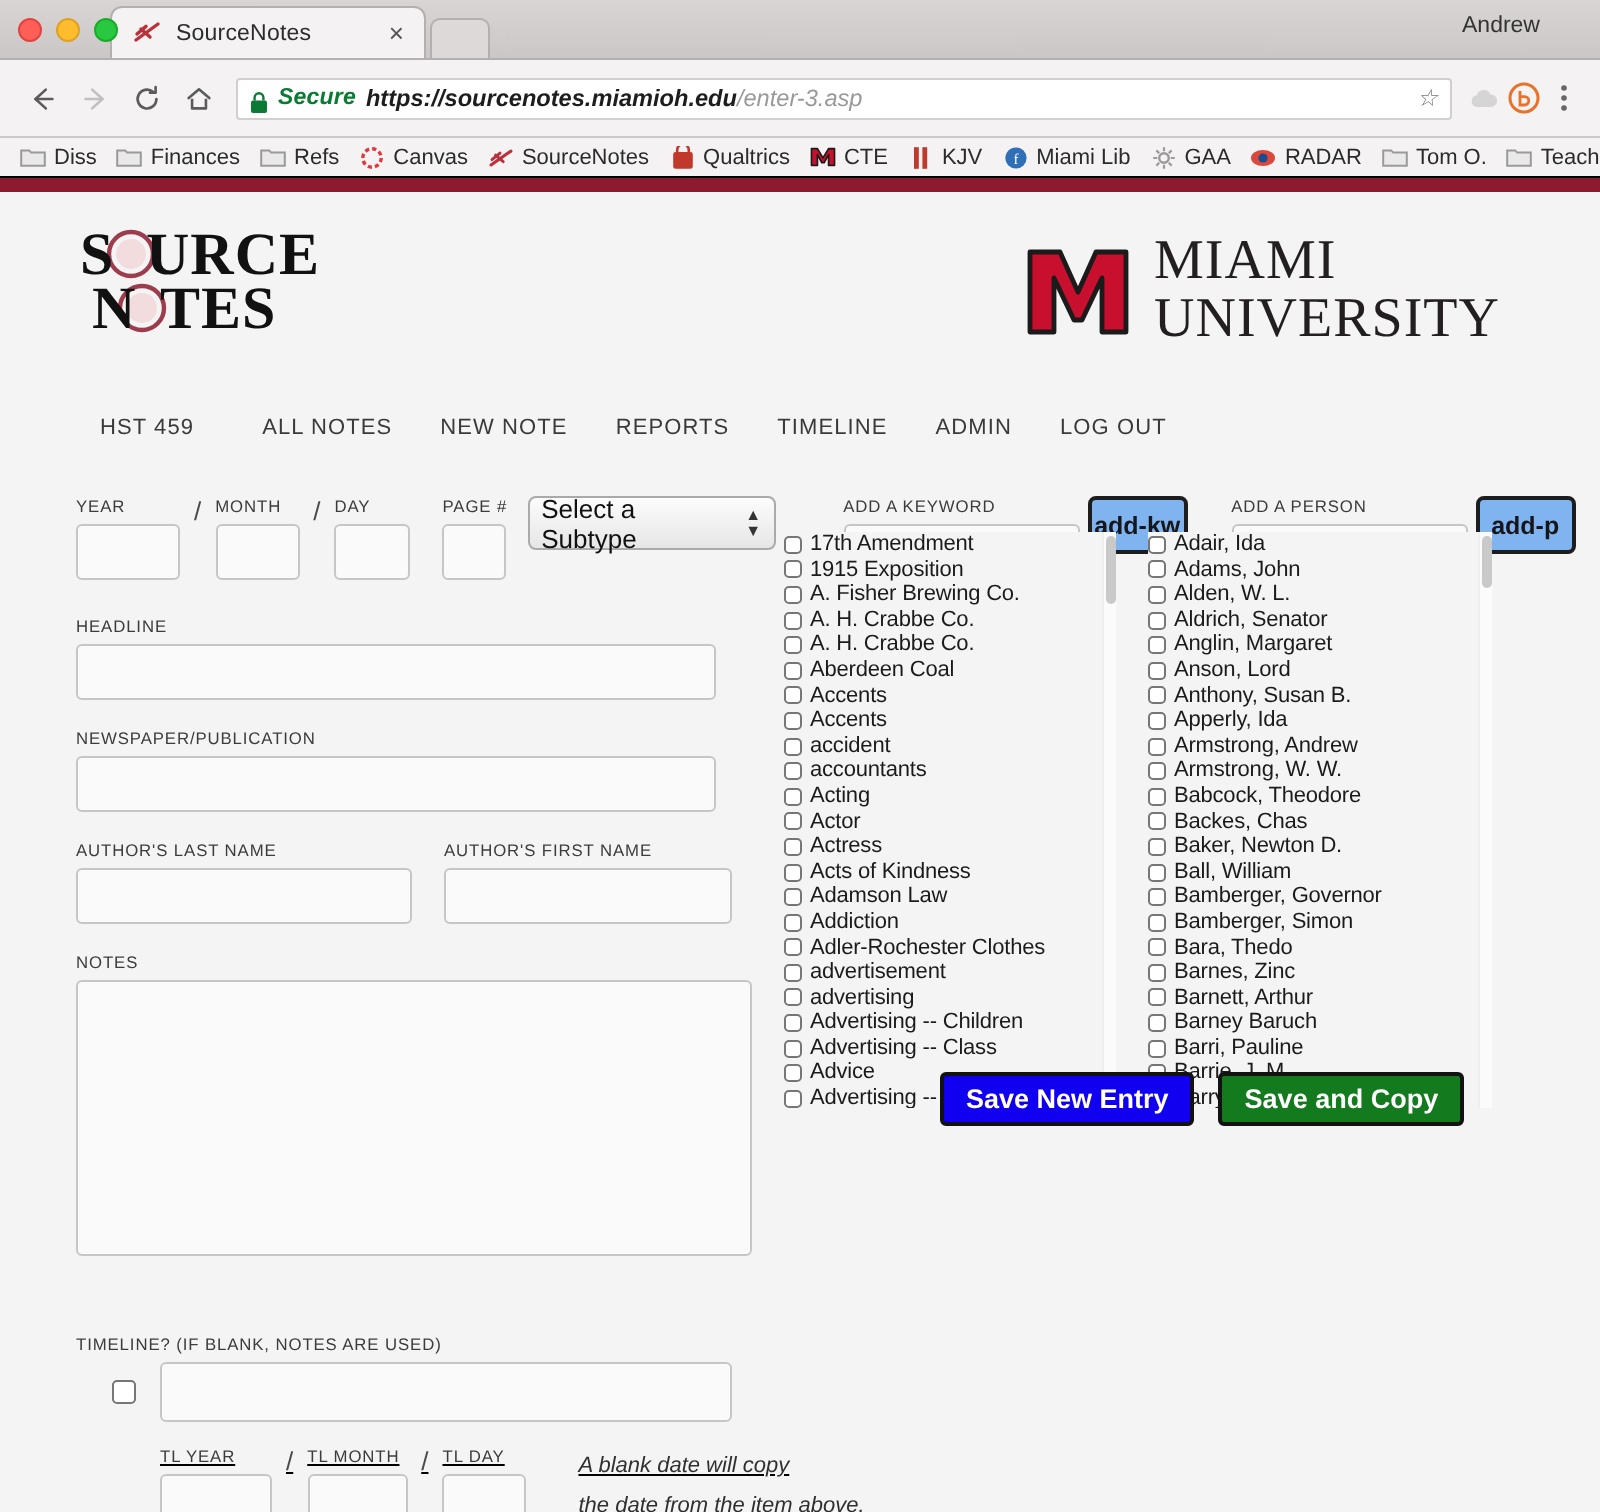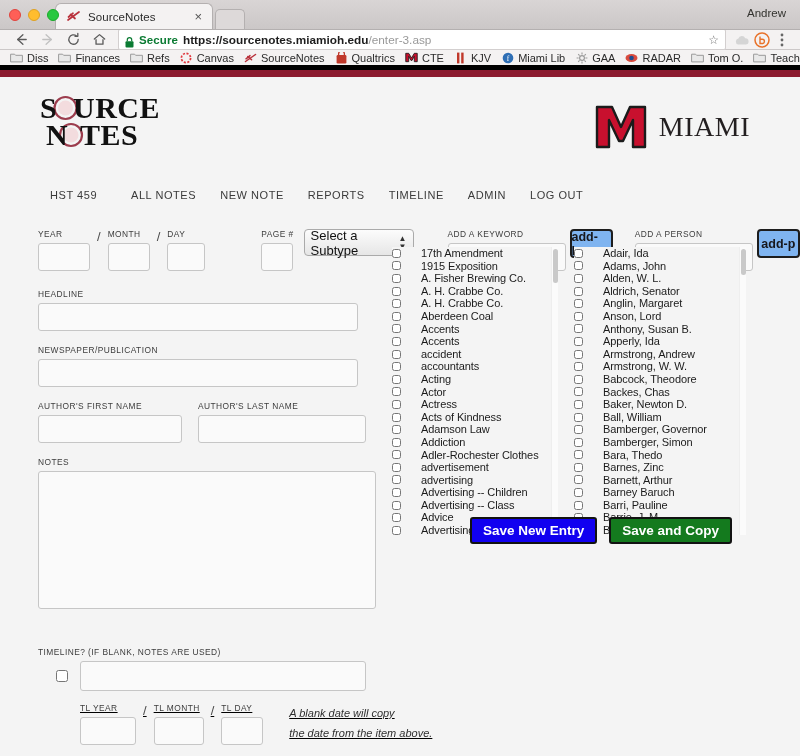--- a/index.html
+++ b/index.html
@@ -37,45 +37,45 @@
   .tab-favicon { width:15px; height:15px; flex:none; margin-right:7px; }
   .tab-title { font-size:11.5px; color:#2c2c2c; flex:1; white-space:nowrap;
                overflow:hidden; text-overflow:ellipsis; letter-spacing:.1px; }
   .tab-close { font-size:13px; color:#555; padding:0 4px; line-height:1; cursor:default; }
   .tab-new {
     width:30px; height:20px; margin-left:2px;
     border:1px solid #b4b0b0; border-bottom:none; border-radius:5px 5px 0 0;
     background:#ddd9d9;
   }
   .user-label {
-    position:absolute; right:14px; top:7px;
+    position:absolute; right:30px; top:7px;
     font-size:11.5px; color:#33332f;
   }
 
   .toolbar {
-    height:20px; background:#f4f2f2; border-bottom:1px solid #ccc8c8;
-    display:flex; align-items:center; padding:0 8px; gap:0; flex:none;
+    height:39px; background:#f4f2f2; border-bottom:1px solid #ccc8c8;
+    display:flex; align-items:center; padding:0 8px; gap:0; flex:none;font-style:italic;
   }
   .navbtn { width:26px; height:22px; display:flex; align-items:center; justify-content:center;
             color:#5b5b5b; flex:none; }
   .navbtn.disabled { color:#c0c0c0; }
   .omnibox {
     flex:1; height:21px; background:#fff; border:1px solid #d3cfcf; border-radius:2px;
     display:flex; align-items:center; padding:0 6px; margin:0 6px; gap:5px;
   }
   .lock { width:9px; height:11px; flex:none; }
   .secure-text { font-size:11.5px; color:#0b7b33; font-weight:bold; letter-spacing:.1px; }
   .url { font-size:11.8px; color:#999; white-space:nowrap; overflow:hidden; }
   .url b { color:#1d1d1d; font-weight:bold; }
   .star { margin-left:auto; color:#757575; font-size:12px; flex:none; }
   .tb-icon { width:20px; height:20px; flex:none; display:flex; align-items:center; justify-content:center;
              color:#6e6e6e; font-size:13px; }
 
   .bookmarks {
-    height:20px; background:#f4f2f2; border-bottom:5px solid #000000;
+    height:20px; background:#f4f2f2; border-bottom:1px solid #000000;
     display:flex; align-items:center; padding:0 6px; gap:0; overflow:hidden; flex:none;
   }
   .bm { display:flex; align-items:center; gap:4px; padding:0 6px 0 4px; flex:none; }
   .bm-label { font-size:11px; color:#2b2b2b; white-space:nowrap; }
   .bm-ico { width:13px; height:12px; flex:none; display:flex; align-items:center; justify-content:center; }
 
   
   .viewport { flex:1; background:#f4f4f4; overflow:hidden; position:relative; }
   .redbar { height:7px; background:#8c1b2f; }
 
@@ -146,21 +146,21 @@
     font-size:12px; padding:4px; font-family:"Liberation Sans", sans-serif;
   }
 
   
   .panels { position:absolute; left:392px; top:46px; display:flex; gap:16px; }
   .panel {
     width:166px; height:288px; overflow:hidden; position:relative;
     background:#f4f4f4;
   }
   .panel.people { width:172px; }
-  .cbrow { display:flex; align-items:center; height:12.6px; gap:20px; }
+  .cbrow { display:flex; align-items:center; height:12.6px; gap:4px; }
   .cbrow input { width:9px; height:9px; margin:0; flex:none; }
   .cbrow span { font-size:11px; color:#1b1b1b; white-space:nowrap;
                 letter-spacing:-.1px; line-height:12.6px; }
   .sbtrack { position:absolute; top:0; right:0; width:7px; height:100%;
              background:#fbfbfb; border-left:1px solid #eee; }
   .sbthumb { position:absolute; left:1px; width:5px; border-radius:3px; background:#c9c9c9; }
 
   .savebar { position:absolute; left:470px; top:316px; display:flex; gap:12px; }
   .savebtn {
     height:27px; padding:0 11px; border:2px solid #121212; border-radius:3px;
@@ -407,20 +407,21 @@
         </div>
 
         <div class="mu-logo">
           <span class="mu-m">
             <svg width="52" height="48" viewBox="0 0 52 48">
               <path d="M2 4 H17 L26 24 L35 4 H50 V44 H38 V17 L28 38 H24 L14 17 V44 H2 Z" fill="#c8102e" stroke="#1b1b1b" stroke-width="2.4" stroke-linejoin="round"></path>
             </svg>
           </span>
           <span class="mu-words">
             <div>MIAMI</div>
+            <div>UNIVERSITY</div>
           </span>
         </div>
       </div>
 
       <div class="mainnav">
         <a href="#">HST 459</a>
         <a href="#">ALL NOTES</a>
         <a href="#">NEW NOTE</a>
         <a href="#">REPORTS</a>
         <a href="#">TIMELINE</a>
@@ -439,21 +440,21 @@
           <div class="fld">
             <span class="lbl">MONTH</span>
             <input class="inp mo" type="text" value="" style="">
           </div>
           <span class="slash">/</span>
           <div class="fld">
             <span class="lbl">DAY</span>
             <input class="inp dy" type="text" value="" style="">
           </div>
 
-          <div class="fld" style="margin-left:56px">
+          <div class="fld" style="margin-left:16px">
             <span class="lbl">PAGE #</span>
             <input class="inp pg" type="text" value="" style="">
           </div>
 
           <div class="subtype">
             <span>Select a Subtype</span>
             <span class="arrows">
               <span>▲</span>
                 <span>▼</span>
             </span>
@@ -476,26 +477,26 @@
           <div class="blk">
             <span class="lbl">HEADLINE</span>
             <input class="inp wide" type="text" value="" style="">
           </div>
           <div class="blk">
             <span class="lbl">NEWSPAPER/PUBLICATION</span>
             <input class="inp wide" type="text" value="" style="">
           </div>
           <div class="blk names">
             <div>
+              <span class="lbl">AUTHOR'S LAST NAME</span>
+              <input class="inp half-b" type="text" value="" style="">
+            </div>
+            <div>
               <span class="lbl">AUTHOR'S FIRST NAME</span>
               <input class="inp half-a" type="text" value="" style="">
-            </div>
-            <div>
-              <span class="lbl">AUTHOR'S LAST NAME</span>
-              <input class="inp half-b" type="text" value="" style="">
             </div>
           </div>
           <div class="blk">
             <span class="lbl">NOTES</span>
             <textarea class="notes" style=""></textarea>
           </div>
         </div>
 
         <div class="panels">
           <div class="panel keywords" id="kw-panel">

